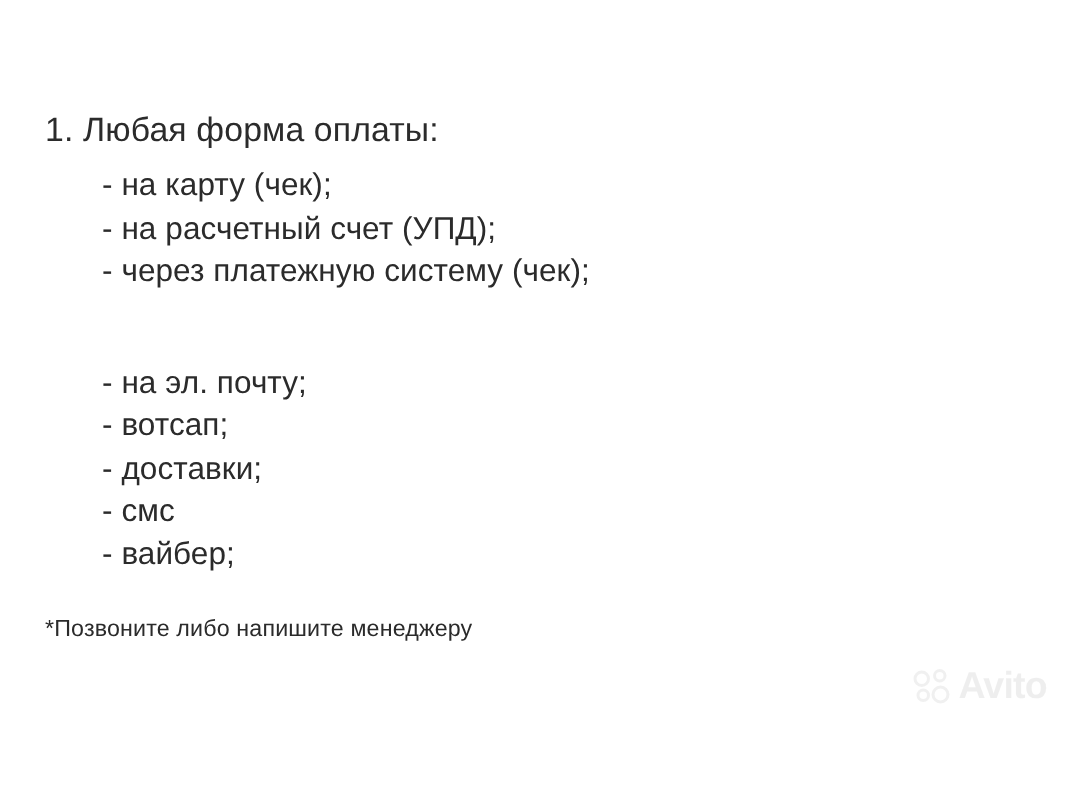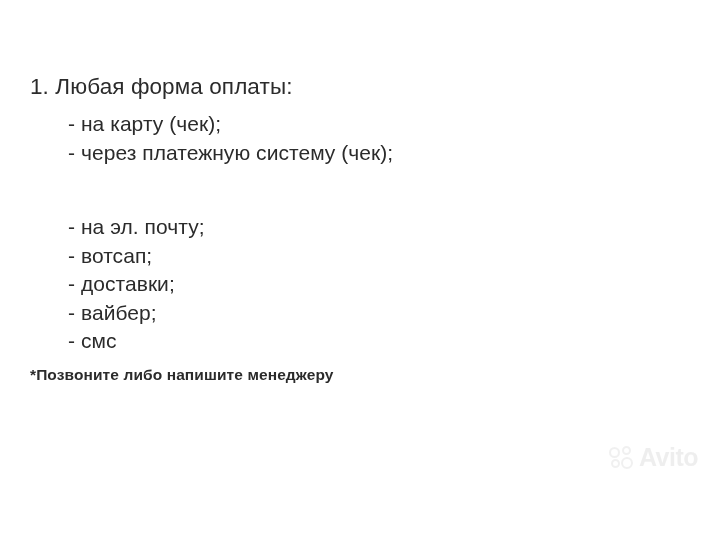--- a/index.html
+++ b/index.html
@@ -46,23 +46,23 @@
     line-height: 28.5px;
     color: #2b2b2b;
     padding-left: 30px;
     white-space: nowrap;
     letter-spacing: 0.05px;
   }
   .gap {
     height: 30px;
   }
   .footnote {
-    margin-top: 10px;
+    margin-top: 27px;
     font-size: 15.5px;
-    font-weight: bold;
+    font-weight: normal;
     color: #2b2b2b;
     letter-spacing: 0.1px;
   }
   
   .watermark {
     position: absolute;
     right: 22px;
     bottom: 22px;
     display: flex;
     align-items: center;
@@ -98,33 +98,34 @@
 <body>
 
 <div class="page">
 
   <div class="content">
 
     <div class="section">
       <div class="section-heading">1. Любая форма оплаты:</div>
       <ul class="bullets">
         <li class="bullet">- на карту (чек);</li>
+        <li class="bullet">- на расчетный счет (УПД);</li>
         <li class="bullet">- через платежную систему (чек);</li>
       </ul>
     </div>
 
     <div class="gap"></div>
 
     <div class="section">
       <ul class="bullets">
         <li class="bullet">- на эл. почту;</li>
         <li class="bullet">- вотсап;</li>
         <li class="bullet">- доставки;</li>
+        <li class="bullet">- смс</li>
         <li class="bullet">- вайбер;</li>
-        <li class="bullet">- смс</li>
       </ul>
     </div>
 
     <div class="footnote">*Позвоните либо напишите менеджеру</div>
 
   </div>
 
   <div class="watermark">
     <div class="wm-dots">
       <div class="d d1"></div>

